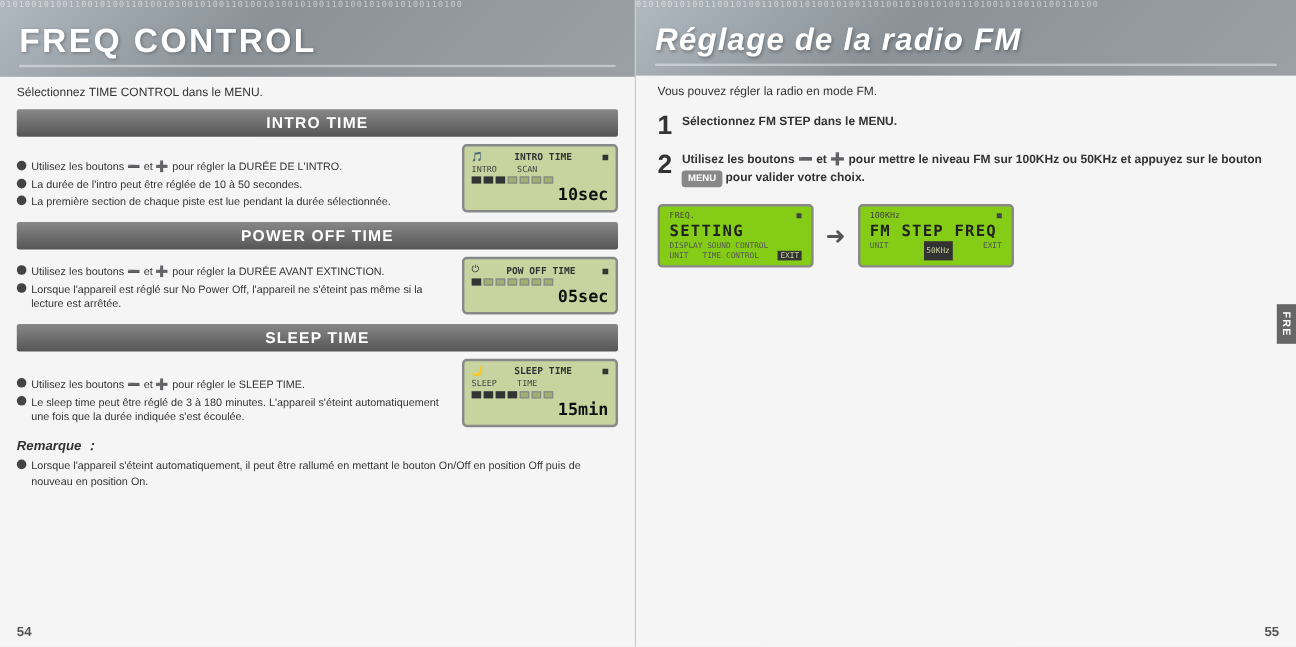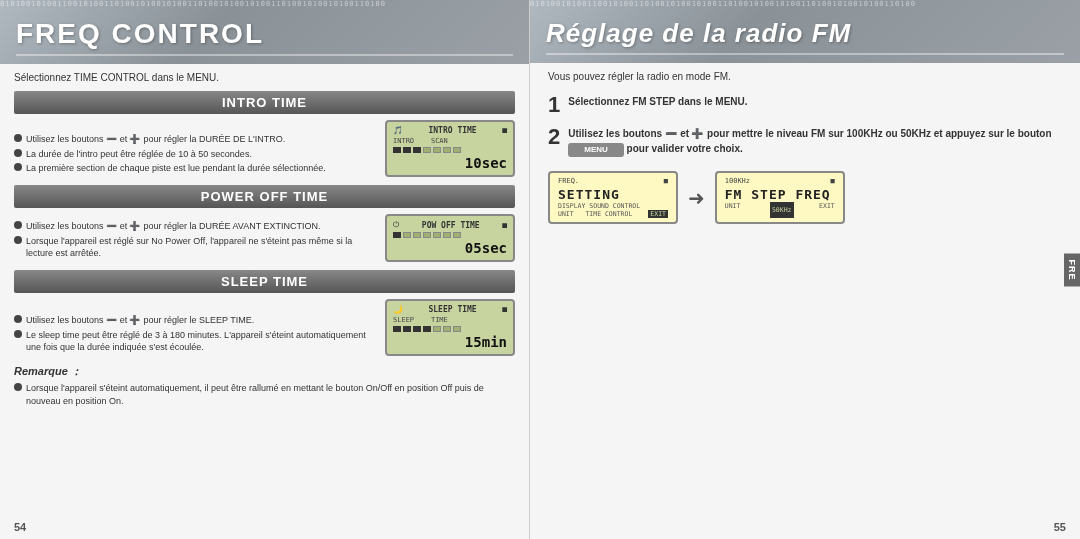--- a/index.html
+++ b/index.html
@@ -231,35 +231,35 @@
 
     .step-text strong {
       font-weight: bold;
     }
 
     .inline-btn {
       display: inline-block;
       background: #888;
       color: #fff;
       font-size: 8px;
-      padding: 1px 16px;
+      padding: 1px 5px;
       border-radius: 3px;
       font-weight: bold;
     }
 
     
     .fm-displays {
       display: flex;
       align-items: center;
       gap: 10px;
       margin-top: 14px;
     }
 
     .fm-lcd-box {
-      background: #fef9c3;
+      background: #84cc16;
       border: 2px solid #888;
       border-radius: 4px;
       padding: 4px 8px;
       min-width: 130px;
       font-family: monospace;
     }
 
     .fm-lcd-top {
       display: flex;
       justify-content: space-between;

